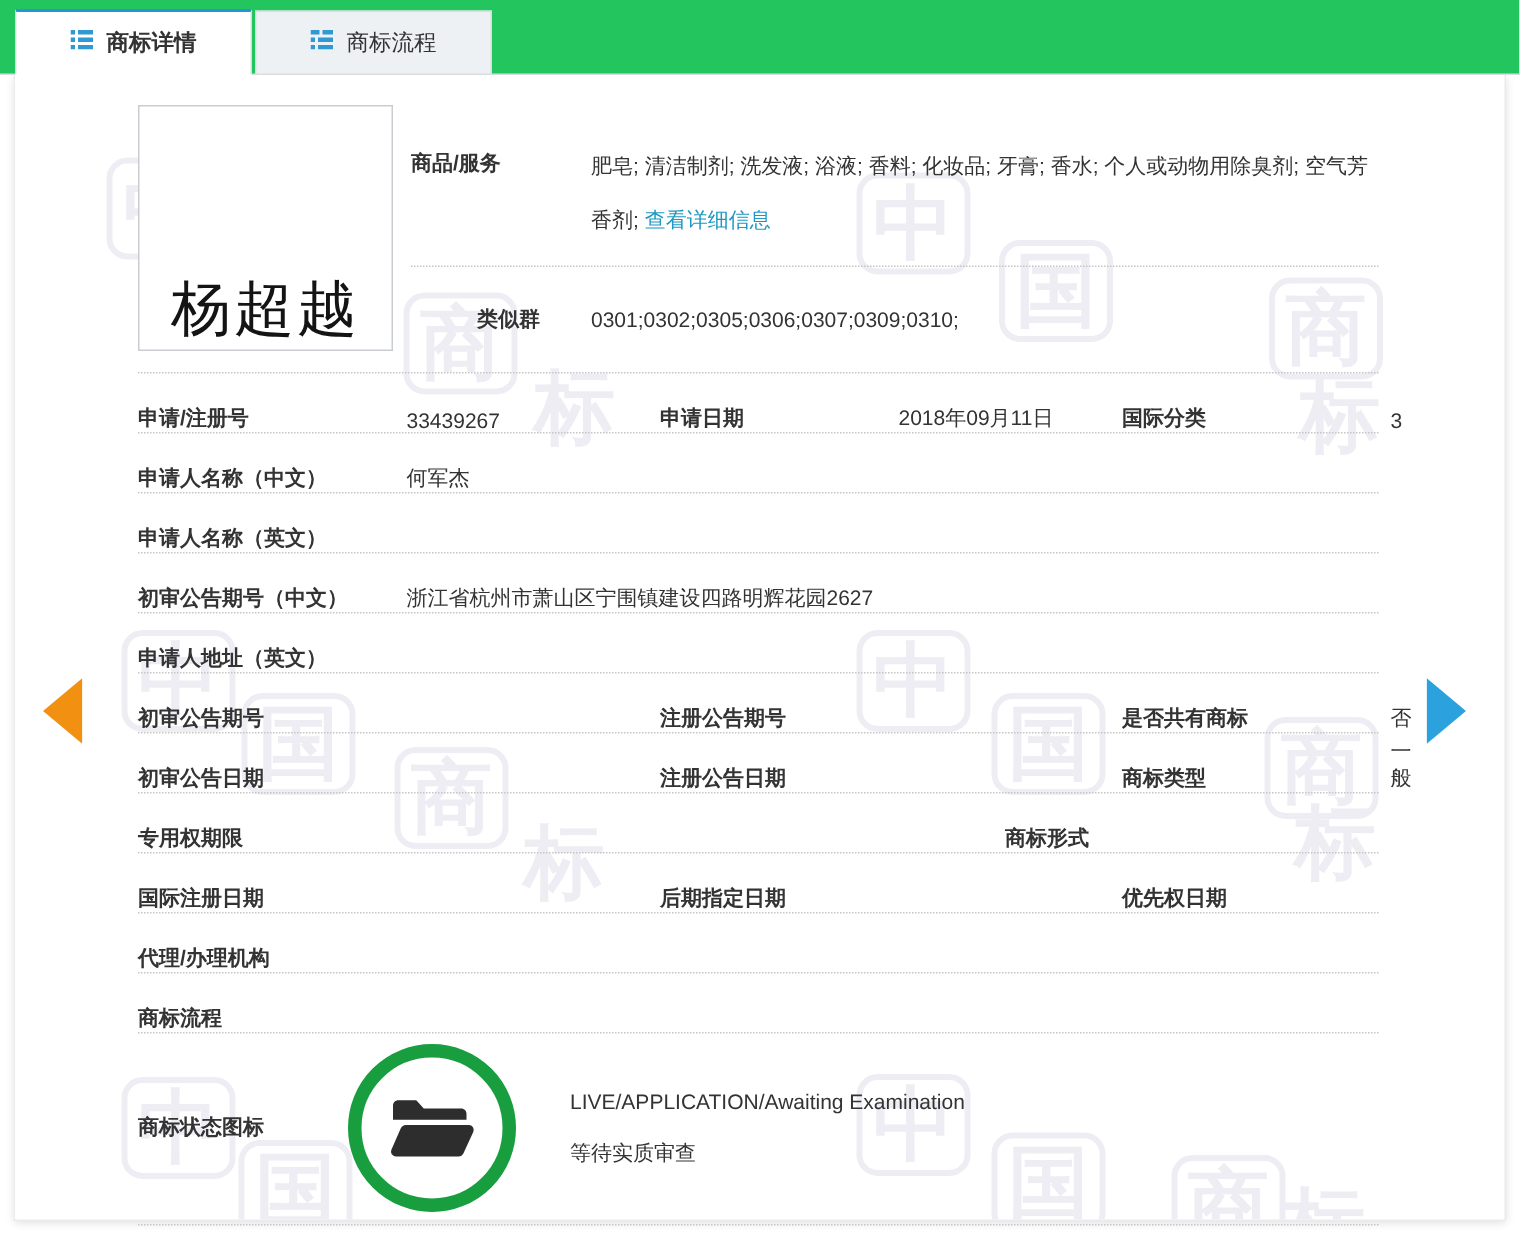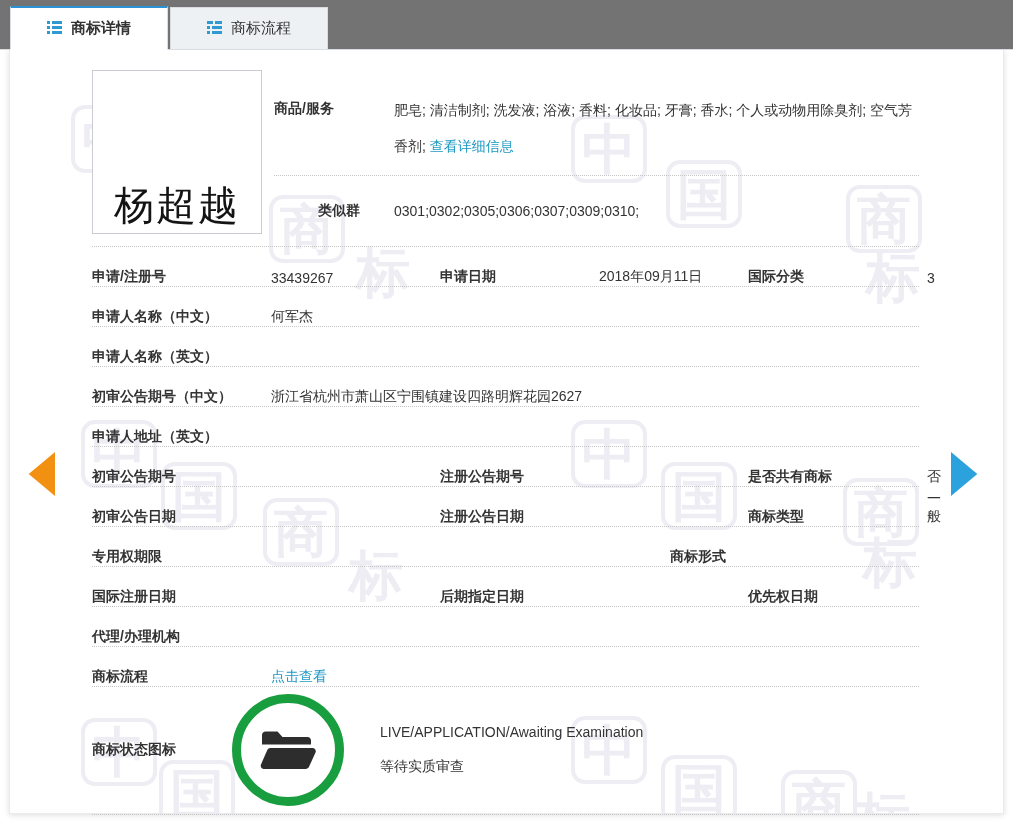--- a/index.html
+++ b/index.html
@@ -10,21 +10,21 @@
     font-size: 14px; color: #333;
     background: #fff;
     position: relative; overflow: hidden;
   }
 
   
   .tabbar {
     display: flex; align-items: flex-end;
     padding: 8px 0 0 10px;
     height: 50px;
-    background: #737373;
+    background: #22c55e;
     border-bottom: 1px solid #d9dde1;
     position: relative; z-index: 3;
   }
   .tab {
     display: flex; align-items: center; gap: 9px;
     padding: 11px 36px;
     border: 1px solid #d9dde1;
     margin-bottom: -1px;
     background: #eef1f4;
     font-size: 15px;
@@ -106,21 +106,21 @@
   }
   .l1 { width: 140px; font-weight: 700; flex-shrink: 0; }
   .v1 { width: 130px; white-space: nowrap; flex-shrink: 0; }
   .v1.mid { width: 360px; }
   .v1.wide { flex: 1; width: auto; }
   .l2 { width: 120px; font-weight: 700; flex-shrink: 0; }
   .v2 { width: 110px; white-space: nowrap; flex-shrink: 0; }
   .l3 { width: 140px; font-weight: 700; flex-shrink: 0; }
   .v3 { flex: 1; }
 
-  .link { color: #1d98c2; cursor: pointer; }
+  .link { color: #1d98c2; cursor: pointer; font-family: Liberation Serif, serif; }
 
   
   .status-row {
     display: flex; align-items: center;
     height: 128px;
     border-bottom: 1px dotted #c6c6c6;
   }
   .status-label { width: 140px; font-weight: 700; flex-shrink: 0; }
   .status-ring {
     width: 112px; height: 112px;
@@ -292,21 +292,20 @@
       <span class="l3">优先权日期</span>
       <span class="v3"></span>
     </div>
 
     <div class="frow">
       <span class="l1">代理/办理机构</span>
     </div>
 
     <div class="frow">
       <span class="l1">商标流程</span>
-      <span class="v1 wide"><span class="link">点击查看</span></span>
     </div>
 
     <div class="status-row">
       <span class="status-label">商标状态图标</span>
       <div class="status-ring">
         <svg width="58" height="46" viewBox="0 0 58 46">
           <path d="M3 8 c0-2 1.6-3.5 3.5-3.5 h12 l5 5.5 h25 c2 0 3.5 1.6 3.5 3.5 v4 H3 z" fill="#2d2d2d"></path>
           <path d="M8.5 21 h45 c2.4 0 4 2.4 3 4.6 l-6.5 14.2 c-.6 1.3-1.9 2.2-3.3 2.2 H5 c-2.4 0-4-2.4-3-4.6 l6.2-14.2 c.6-1.3 1.9-2.2 3.3-2.2 z" fill="#2d2d2d"></path>
         </svg>
       </div>

